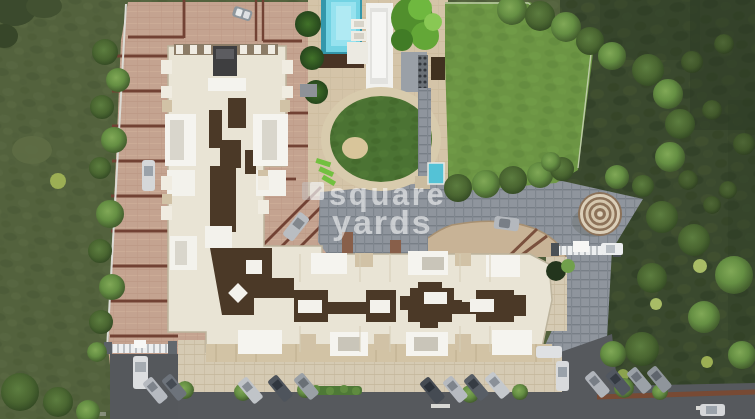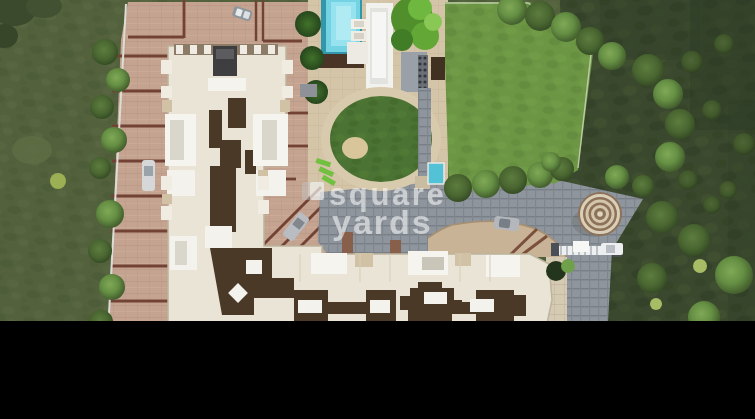--- a/index.html
+++ b/index.html
@@ -1,16 +1,16 @@
 <!DOCTYPE html>
 <html><head>
 <meta charset="utf-8">
 <style>
   html,body{margin:0;padding:0;background:#000;}
-  #stage{position:relative;width:755px;height:321px;overflow:hidden;
+  #stage{position:relative;width:755px;height:419px;overflow:hidden;
     font-family:"Liberation Sans", sans-serif;}
   svg{display:block;filter:blur(0.55px) saturate(0.95);}
 </style>
 </head>
 <body>
 <div id="stage">
 <svg width="755" height="419" viewBox="0 0 755 419">
 <defs>
   <pattern id="grassL" width="31" height="27" patternUnits="userSpaceOnUse" patternTransform="rotate(8)">
     <rect width="31" height="27" fill="#53623b"></rect>

